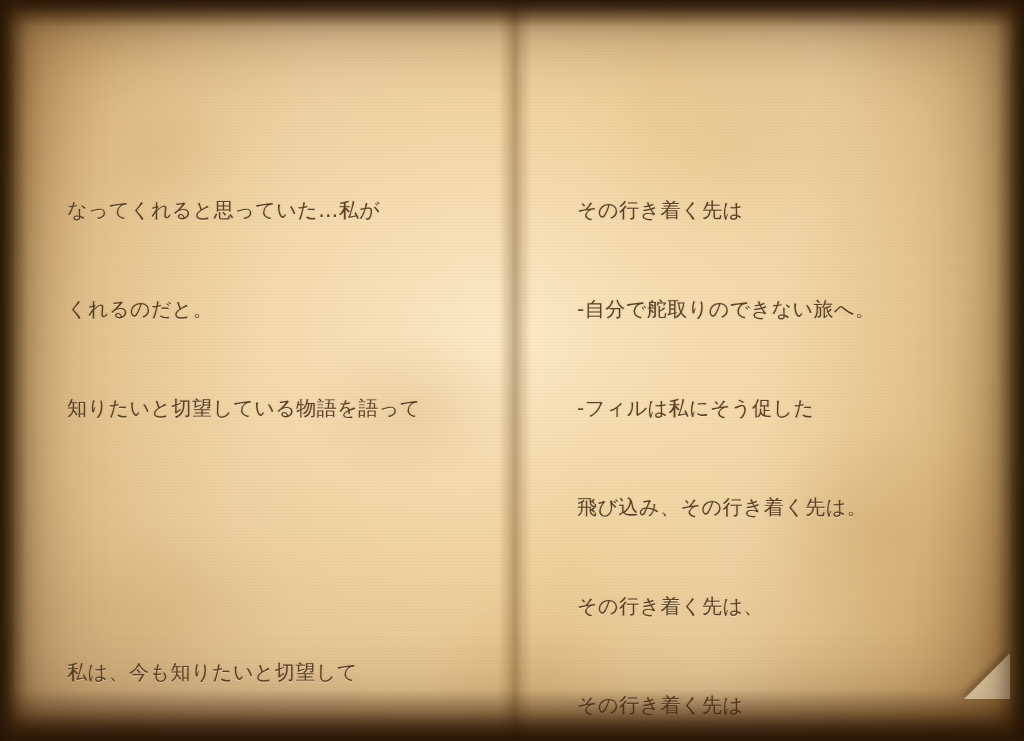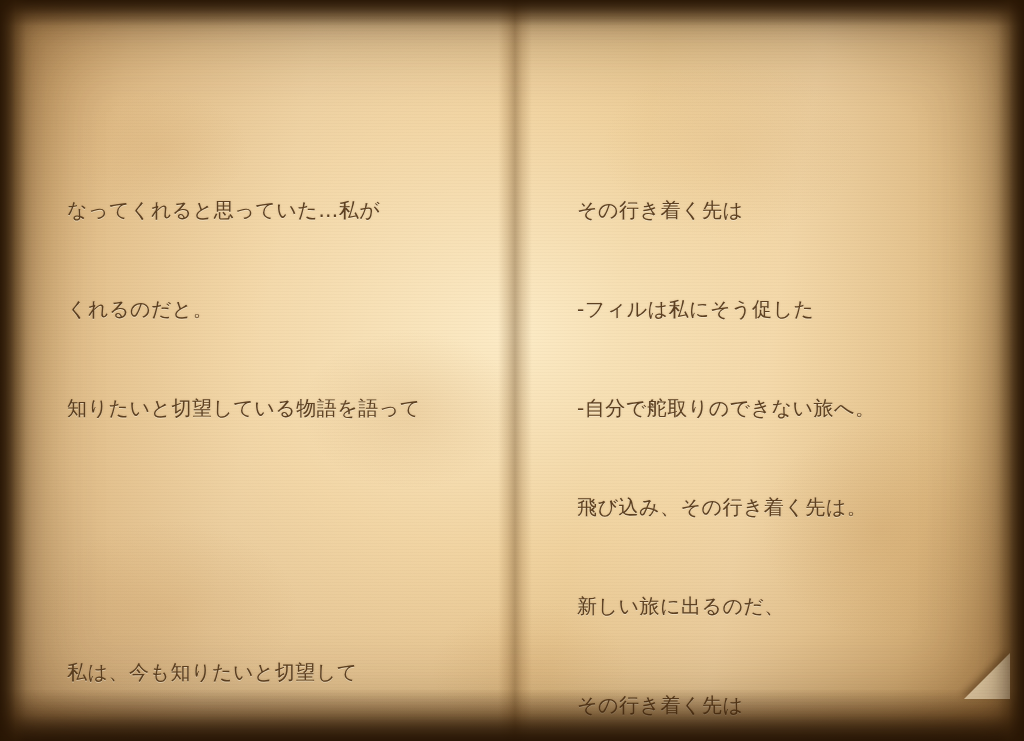--- a/index.html
+++ b/index.html
@@ -187,24 +187,24 @@
         
       </p>
       
     </div>
   </div>
 
   <div class="page" id="page-right">
     <div class="text-col" id="text-right">
       <p class="para">
         <span class="line">その行き着く先は</span>
+        <span class="line">-自分で舵取りのできない旅へ。</span>
         <span class="line">-フィルは私にそう促した</span>
-        <span class="line">-自分で舵取りのできない旅へ。</span>
         <span class="line">飛び込み、その行き着く先は。</span>
-        <span class="line">新しい旅に出るのだ、</span>
+        <span class="line">その行き着く先は、</span>
         <span class="line">その行き着く先は</span>
         
       </p>
       
       
     </div>
   </div>
 
   <div id="dogear">
       <div class="tri"></div>

